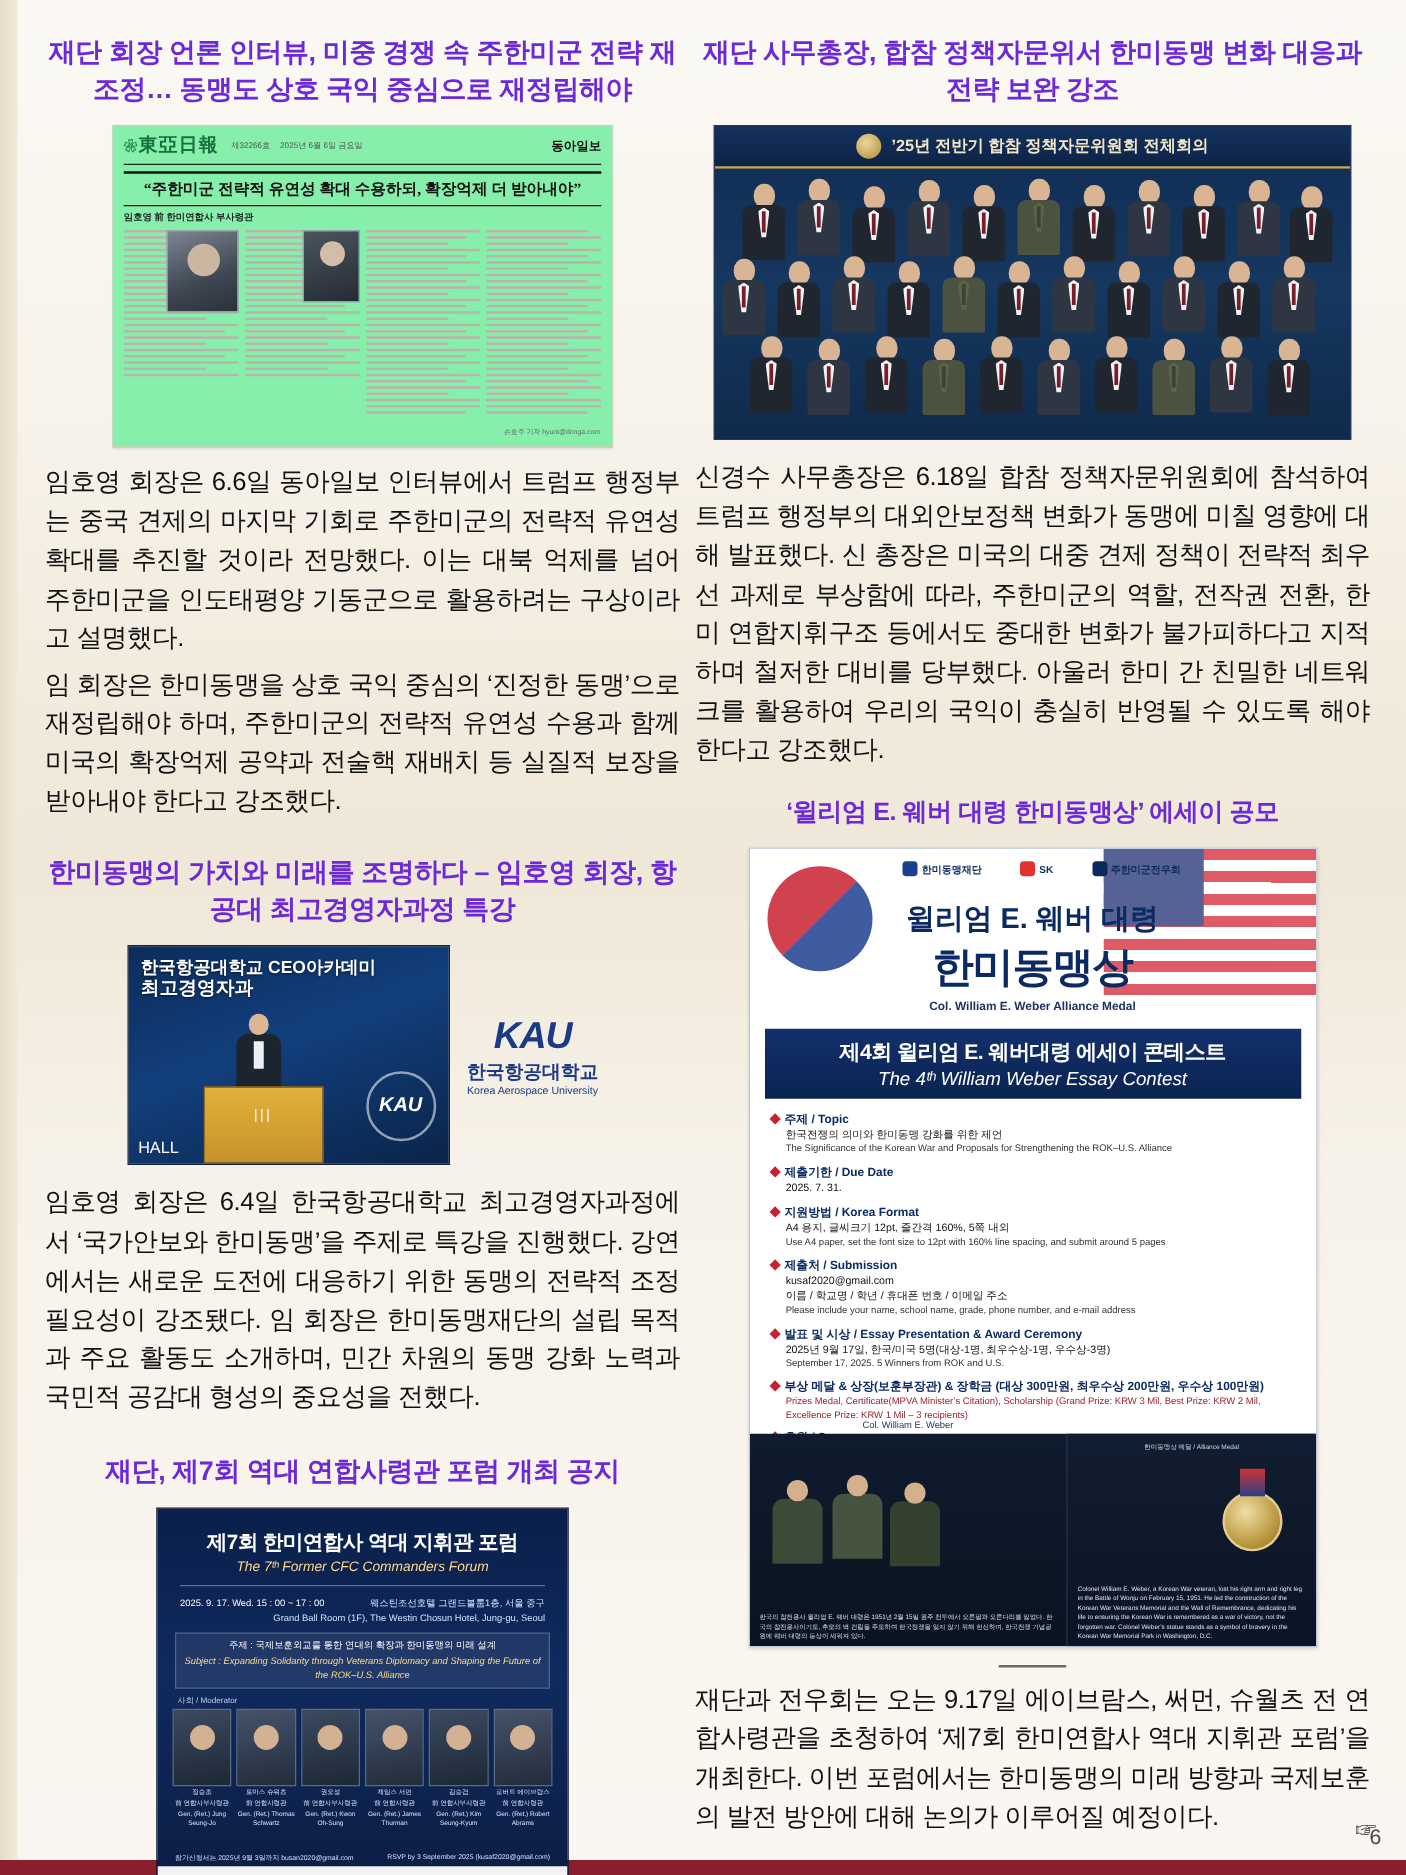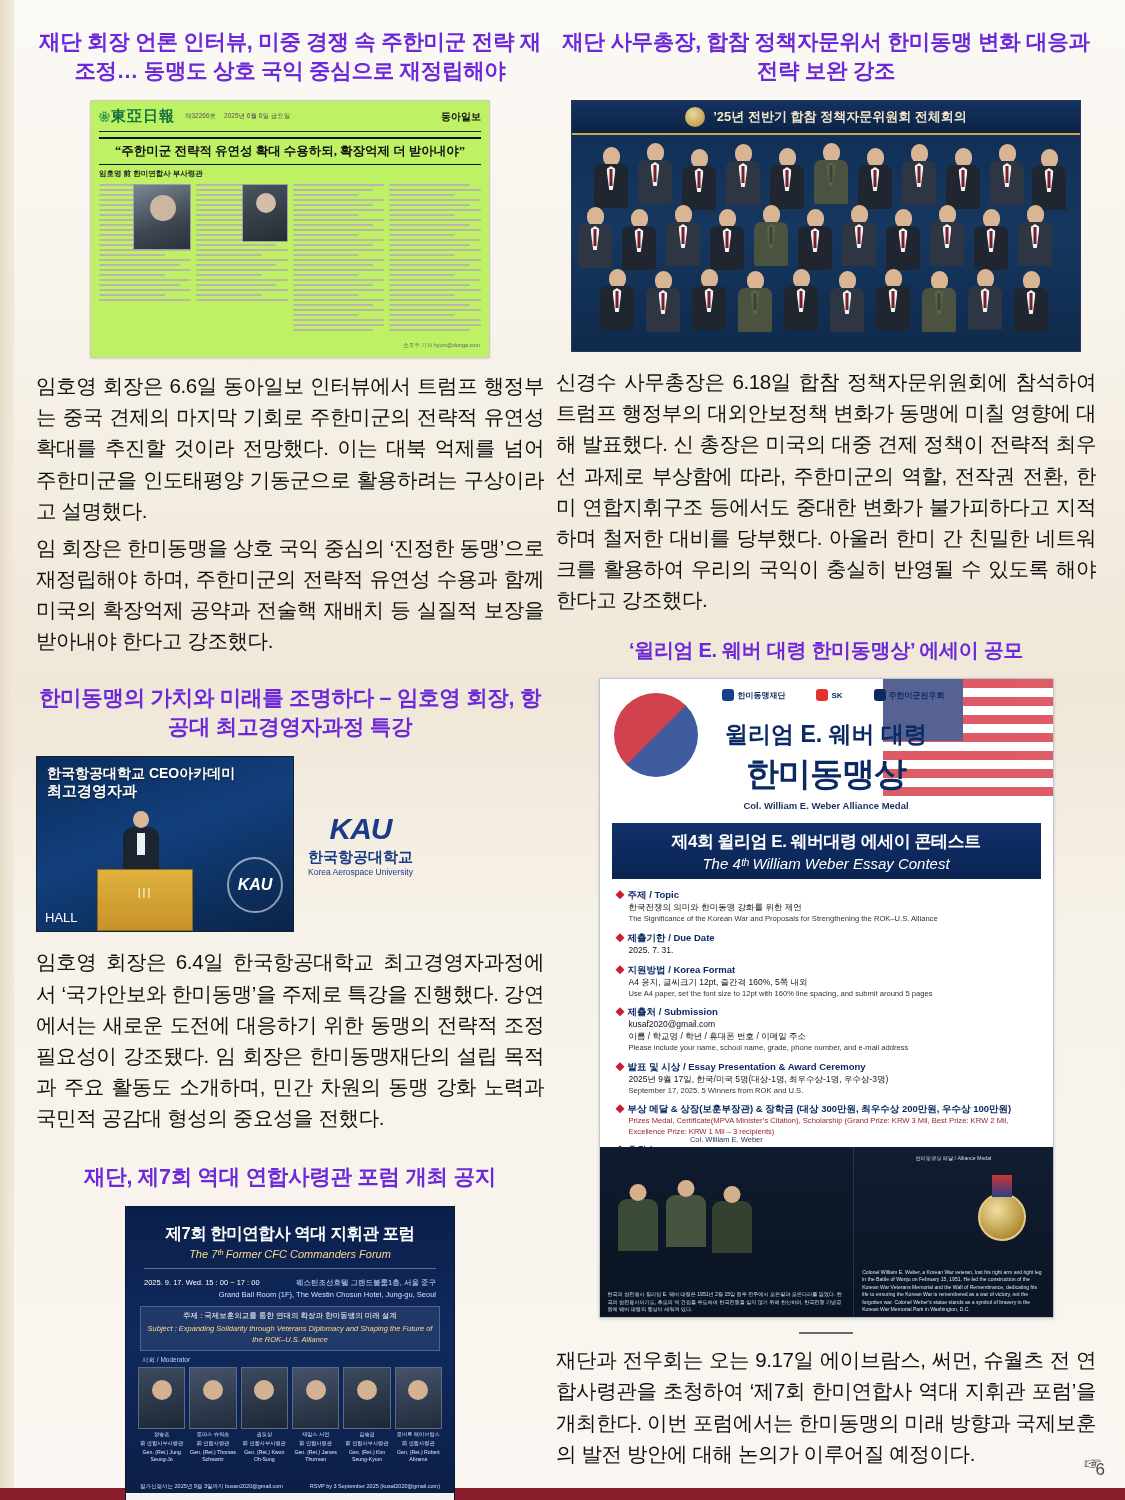--- a/index.html
+++ b/index.html
@@ -48,21 +48,21 @@
 
   p.body {
     font-size: 20.5px; line-height: 1.52; color: #111;
     margin: 0 0 6px 0; text-align: justify; text-justify: inter-ideograph;
     letter-spacing: -0.4px;
   }
 
   
   .news-clip {
     width: 400px; height: 258px; margin: 0 auto 12px auto;
-    background: #bef264; border: 1px solid #cfcabf;
+    background: #86efac; border: 1px solid #cfcabf;
     position: relative; overflow: hidden;
     box-shadow: 0 1px 2px rgba(0,0,0,.12);
   }
   .nc-top { display:flex; align-items:center; gap:6px; padding:6px 8px 3px 8px; }
   .nc-logo { font-size: 15px; font-weight: bold; color:#16713f; letter-spacing:1px; }
   .nc-logo .leaf { color:#1d8a4c; font-size:11px; }
   .nc-meta { font-size: 6.5px; color:#555; display:flex; gap:8px; align-items:center; margin-left:4px;}
   .nc-brand { margin-left:auto; font-size:10px; font-weight:bold; color:#111; }
   .nc-rule { height:1px; background:#222; margin:2px 8px 0 8px; }
   .nc-headline {
@@ -142,21 +142,21 @@
   .p-body::after{
     content:""; position:absolute; left:50%; top:5px; transform:translateX(-50%);
     width:3px; height:17px; background:#7a1d2b;
   }
   .p-body.mil { background:#4b5340; }
   .p-body.mil::before { background:#5b6349; }
   .p-body.mil::after { background:#3c4333; }
   .p-body.light { background:#2d3642; }
 
   
-  .kau-wrap { display:flex; align-items:center; gap:14px; margin: 0 0 14px 0; }
+  .kau-wrap { display:flex; align-items:center; gap:14px; margin: 0 0 14px 0; justify-content:center;}
   .kau-photo {
     width: 258px; height: 176px; position:relative; overflow:hidden;
     background:linear-gradient(160deg,#0b2d5c,#123f7d 45%,#0a2448);
     border:1px solid #123;
   }
   .kau-banner {
     position:absolute; top:8px; left:10px; right:10px;
     color:#ffffff; font-size:14px; font-weight:bold; line-height:1.15;
     text-shadow:0 1px 2px rgba(0,0,0,.6);
   }

